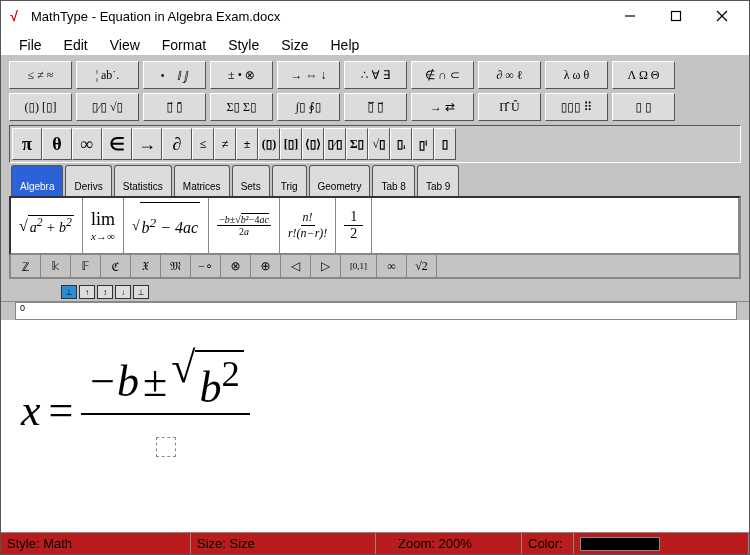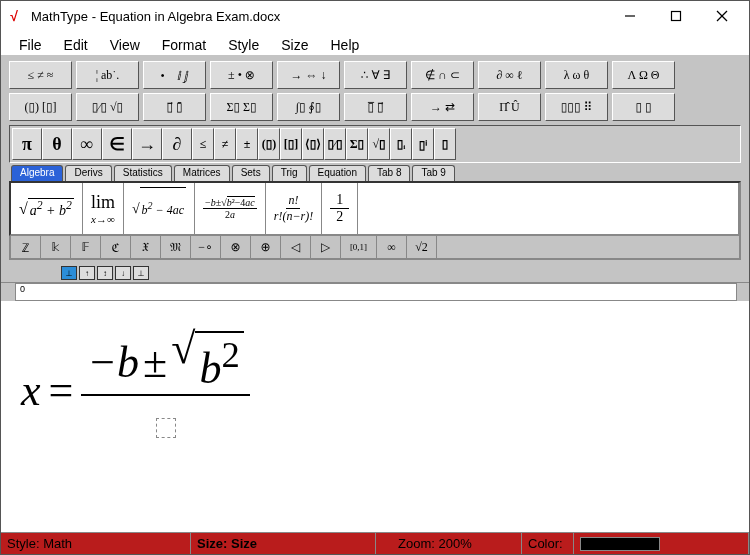--- a/index.html
+++ b/index.html
@@ -13,21 +13,21 @@
   .menubar { height: 24px; display: flex; align-items: flex-end; padding: 0 8px; font-size: 14px; color: #000; gap: 2px; }
   .menu-item { padding: 2px 10px; }
   .toolbox { background: #c4c4c4; padding: 6px 4px 4px; }
   .palette-row { display: flex; gap: 4px; margin-bottom: 4px; padding: 0 4px; }
   .palette-btn { width: 63px; height: 28px; background: #dcdcdc; border-top: 1px solid #fff; border-left: 1px solid #fff; border-right: 1px solid #555; border-bottom: 1px solid #555; display: flex; align-items: center; justify-content: center; font-size: 12px; font-family: "Times New Roman", serif; white-space: nowrap; overflow: hidden; }
   .large-row { display: flex; gap: 0; margin: 4px 4px 0; padding: 2px; border-top: 1px solid #555; border-left: 1px solid #555; border-right: 1px solid #fff; border-bottom: 1px solid #fff; background: #c8c8c8; }
   .lg-btn { min-width: 30px; width: 30px; height: 32px; background: #dcdcdc; border-top: 1px solid #fff; border-left: 1px solid #fff; border-right: 1px solid #555; border-bottom: 1px solid #555; display: flex; align-items: center; justify-content: center; font-size: 18px; font-family: "Times New Roman", serif; font-weight: bold; }
   .lg-btn.narrow { width: 22px; min-width: 22px; font-size: 12px; }
   .lg-btn.spacer { flex: 1; border: none; background: #c8c8c8; }
   .tab-row { display: flex; gap: 2px; padding: 2px 6px 0; align-items: flex-end; }
-  .tab { height: 16px; background: #dcdcdc; border: 1px solid #555; border-bottom: none; font-size: 10px; padding: 1px 8px; border-radius: 3px 3px 0 0; }
+  .tab { height: 24px; background: #dcdcdc; border: 1px solid #555; border-bottom: none; font-size: 10px; padding: 15px 8px; border-radius: 3px 3px 0 0; }
   .tab.active { background: #2b62d8; color: #fff; }
   .template-row { margin: 0 4px; display: flex; border: 2px inset #888; background: #fff; }
   .tmpl-cell { border-right: 1px solid #888; padding: 4px 8px; display: flex; align-items: center; justify-content: center; font-family: "Times New Roman", serif; font-size: 14px; min-height: 44px; white-space: nowrap; }
   .small-row { display: flex; margin: 0 4px; border-left: 2px solid #888; border-right: 2px solid #888; border-bottom: 2px solid #888; }
   .sm-cell { width: 30px; height: 22px; border-right: 1px solid #888; display: flex; align-items: center; justify-content: center; font-family: "Times New Roman", serif; font-size: 12px; }
   .nav-row { height: 18px; display: flex; gap: 2px; padding: 2px 60px; background: #c4c4c4; align-items: center; }
   .nav-btn { width: 16px; height: 14px; border: 1px solid #333; background: #ddd; font-size: 8px; display: flex; align-items: center; justify-content: center; }
   .nav-btn.highlight { background: #2b8dd8; }
   .ruler-area { display: flex; background: #c4c4c4; border-top: 1px solid #888; }
   .ruler-left { width: 14px; }
@@ -38,21 +38,21 @@
   .frac { display: inline-flex; flex-direction: column; align-items: center; }
   .frac .num { display: flex; align-items: center; gap: 4px; padding: 0 6px; border-bottom: 2px solid #000; }
   .frac .den { padding: 2px 6px; }
   .sqrt { display: inline-flex; align-items: flex-start; }
   .sqrt .sign { font-size: 44px; line-height: 0.8; }
   .sqrt .arg { border-top: 2px solid #000; padding: 0 4px; }
   .placeholder { width: 20px; height: 20px; border: 1px dashed #888; display: inline-block; }
   .statusbar { height: 22px; display: flex; border-top: 1px solid #888; background: #b91c1c; }
   .status-cell { border-right: 1px solid #888; padding: 2px 6px; font-size: 13px; display: flex; align-items: center; }
   .status-cell.style { width: 190px; }
-  .status-cell.size { width: 185px; font-weight: bold; }
+  .status-cell.size { width: 185px; }
   .status-cell.zoom { width: 130px; margin-left: 16px; }
   .status-cell.color { width: 52px; }
   .color-swatch { width: 80px; height: 14px; background: #000; border: 1px solid #888; }
 </style>
 </head>
 <body>
 
 <div class="titlebar">
   <div class="app-icon">√</div>
   <div class="title-text">MathType - Equation in Algebra Exam.docx</div>
@@ -136,39 +136,39 @@
     <div class="lg-btn spacer"></div>
   </div>
 
   <div class="tab-row">
     <div class="tab active">Algebra</div>
     <div class="tab">Derivs</div>
     <div class="tab">Statistics</div>
     <div class="tab">Matrices</div>
     <div class="tab">Sets</div>
     <div class="tab">Trig</div>
-    <div class="tab">Equation</div>
+    <div class="tab">Geometry</div>
     <div class="tab">Tab 8</div>
     <div class="tab">Tab 9</div>
   </div>
 
   <div class="template-row">
     <div class="tmpl-cell" id="t0">
         <span style="font-size:16px">√</span>
         <span style="border-top:1px solid #000;padding:0 2px;font-style:italic">a<sup>2</sup> + b<sup>2</sup></span>
       </div>
     <div class="tmpl-cell" id="t1">
         <span style="display:flex;flex-direction:column;align-items:center;font-size:18px">
           <span>lim</span>
           <span style="font-size:11px"><i>x</i>→∞</span>
         </span>
       </div>
     <div class="tmpl-cell" id="t2">
         <span style="font-size:14px">√</span>
-        <span style="border-top:1px solid #000;padding:12px 2px;font-style:italic;font-size:12px">b<sup>2</sup> − 4ac</span>
+        <span style="border-top:1px solid #000;padding:12px 2px;font-style:italic;font-size:16px">b<sup>2</sup> − 4ac</span>
       </div>
     <div class="tmpl-cell" id="t3">
         <span style="display:flex;flex-direction:column;align-items:center;font-size:10px">
           <span style="border-bottom:1px solid #000;padding:0 2px">−<i>b</i>±√<span style="border-top:1px solid #000"><i>b</i>²−4<i>ac</i></span></span>
           <span>2<i>a</i></span>
         </span>
       </div>
     <div class="tmpl-cell" id="t4">
         <span style="display:flex;flex-direction:column;align-items:center;font-style:italic;font-size:12px">
           <span style="border-bottom:1px solid #000;padding:0 2px">n!</span>

